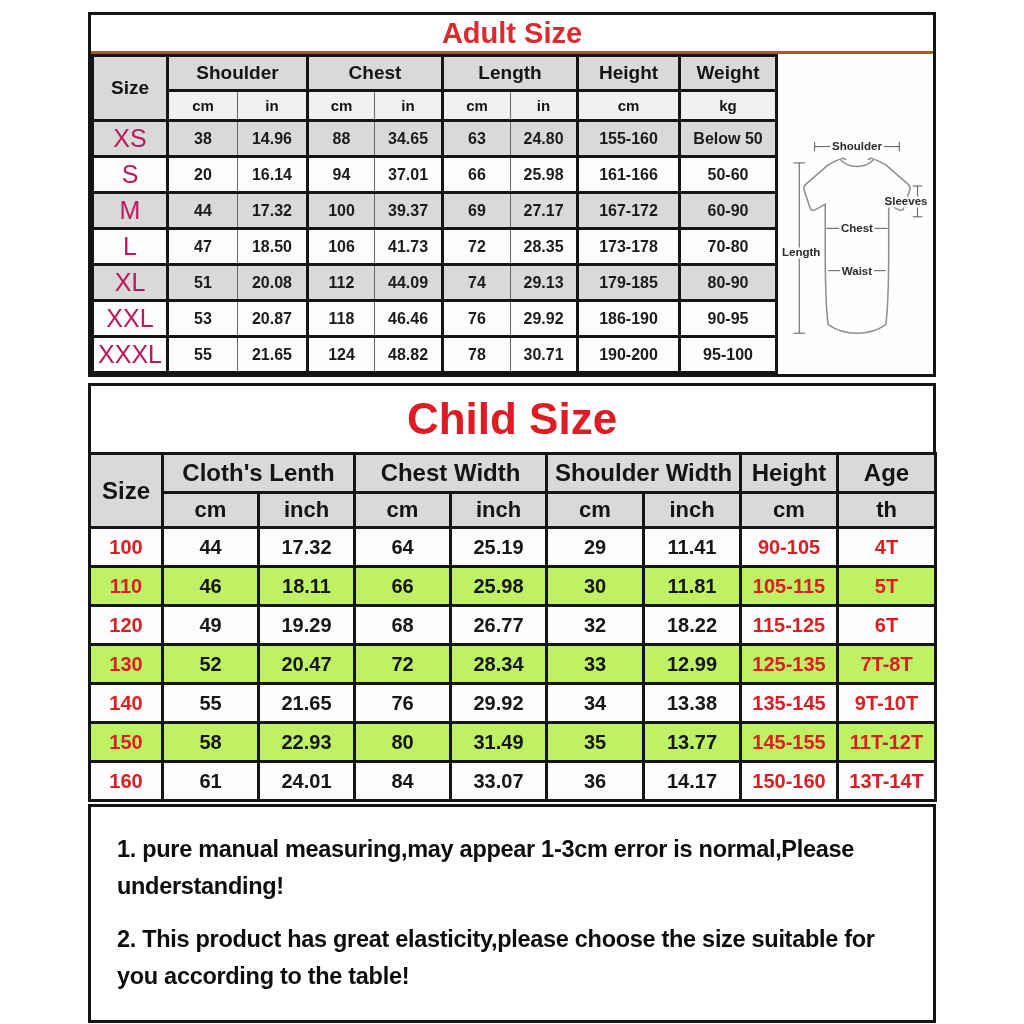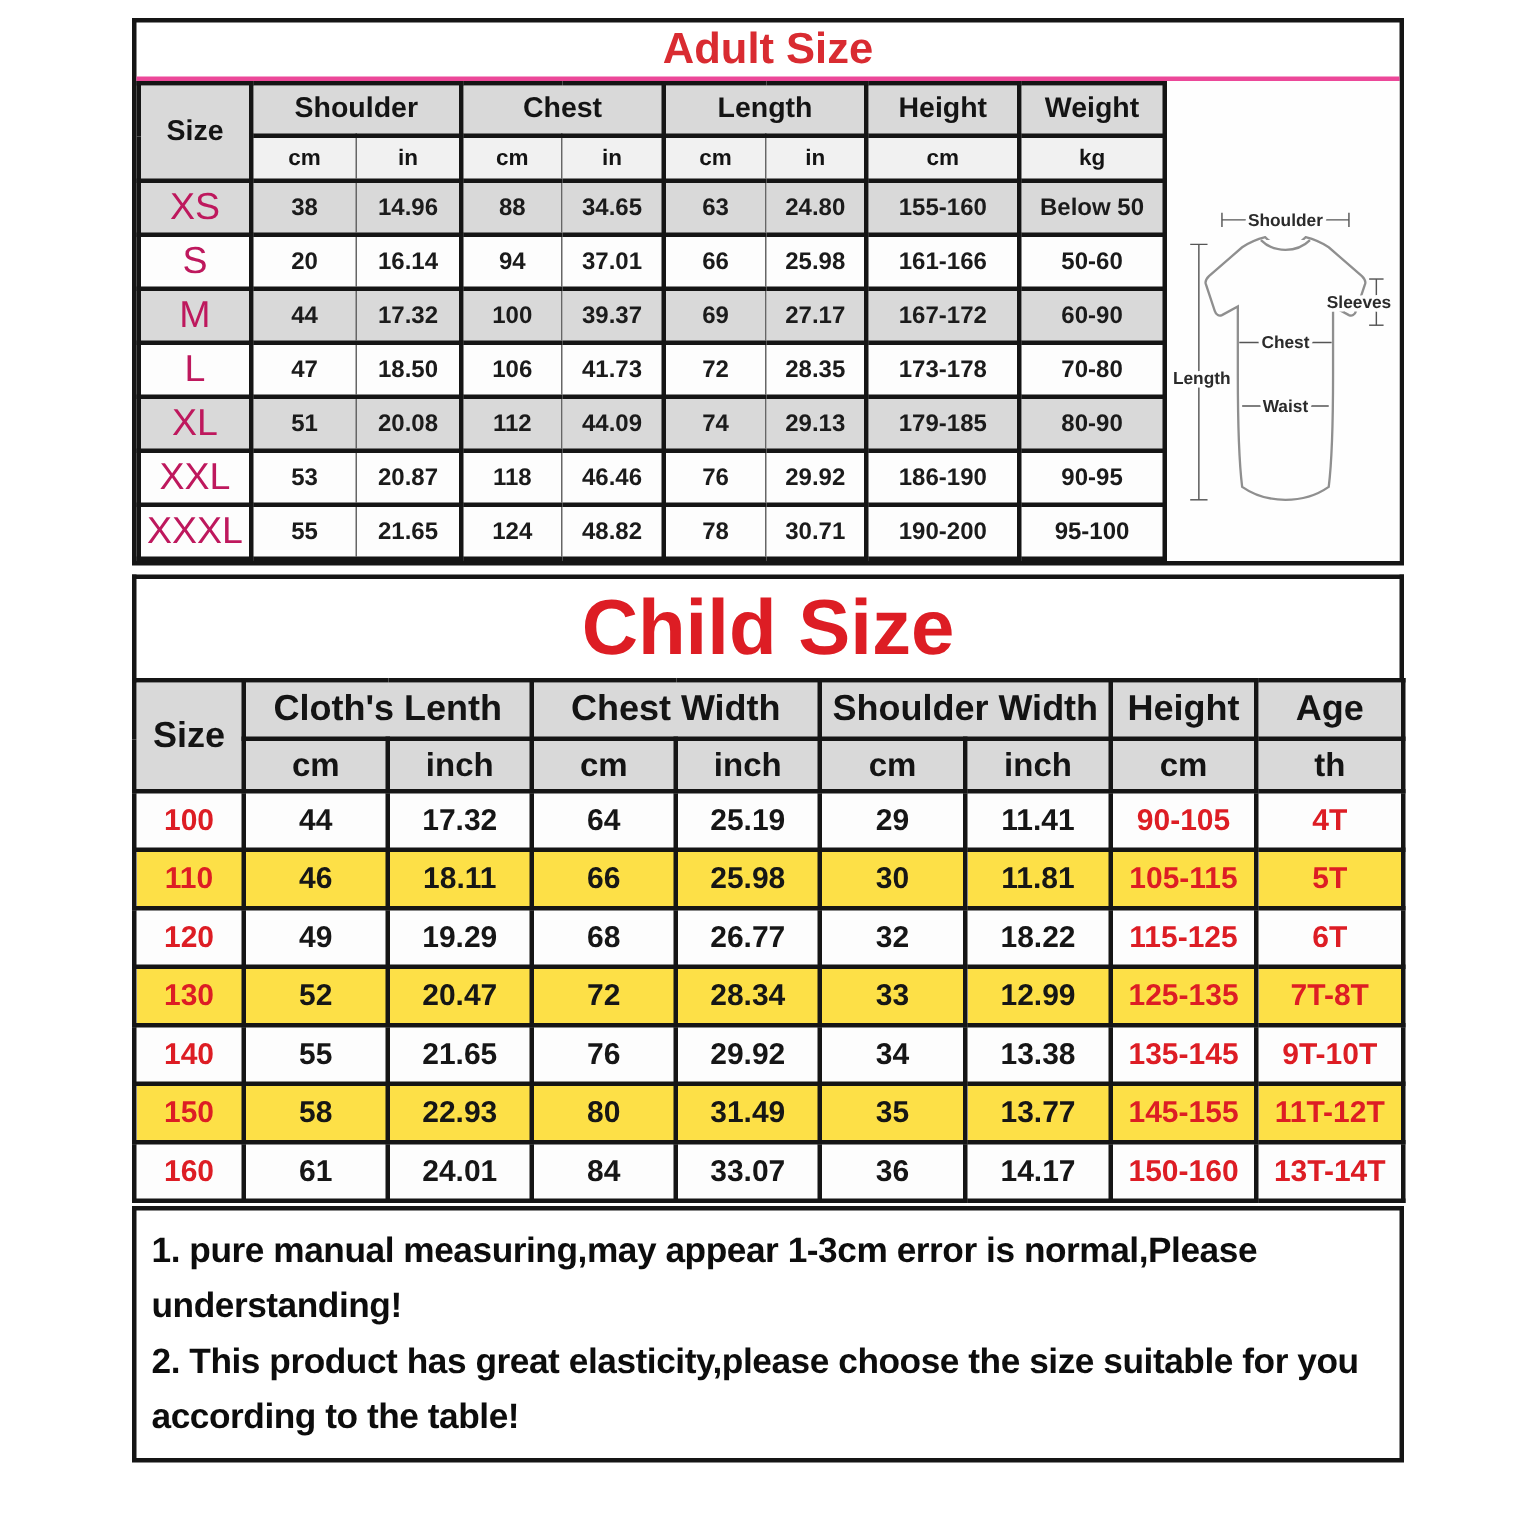--- a/index.html
+++ b/index.html
@@ -6,21 +6,21 @@
   body {
     width:1024px; height:1024px; background:#ffffff; overflow:hidden;
     font-family:"Liberation Sans", sans-serif; position:relative;
   }
   .sheet { position:absolute; left:88px; top:12px; width:848px; }
 
   
   .adult-box { border:3px solid #151515; background:#fff; box-sizing:border-box; }
   .adult-title {
     height:36px; display:flex; align-items:center; justify-content:center;
-    font-weight:700; font-size:29px; color:#d92b31; border-bottom:3px solid #ec4899;
+    font-weight:700; font-size:29px; color:#d92b31; border-bottom:3px solid #a16207;
   }
   .adult-body { display:flex; align-items:stretch; }
   table { border-collapse:collapse; table-layout:fixed; }
   .adult-table { width:684px; }
   .adult-table th, .adult-table td {
     border:3px solid #151515; text-align:center; vertical-align:middle; padding:0;
     overflow:hidden; white-space:nowrap;
   }
   .adult-table tr.groups th { height:32px; background:#d9d9d9; font-size:19px; color:#141414; }
   .adult-table th.size-head { background:#f2f2f2; font-size:21px; }
@@ -55,41 +55,41 @@
   .warm {
     margin-top:4px; border:3px solid #151515; box-sizing:border-box;
     color:#d9242b; font-weight:700; font-size:18.5px; letter-spacing:-0.2px;
     padding:7px 5px; background:#fff;
   }
 
   
   .child-box { margin-top:6px; border:3px solid #151515; border-bottom:none; box-sizing:border-box; background:#fff; }
   .child-title {
     height:66px; display:flex; align-items:center; justify-content:center;
-    font-weight:700; font-size:52px; color:#dd1d24;
+    font-weight:700; font-size:44px; color:#dd1d24;
   }
   .child-table { width:848px; }
   .child-table th, .child-table td {
     border:3px solid #151515; text-align:center; vertical-align:middle; padding:0;
     overflow:hidden; white-space:nowrap;
   }
   .child-table tr.groups th { height:36px; font-size:24px; background:#d9d9d9; color:#141414; }
   .child-table tr.units th { height:32px; font-size:22px; background:#d9d9d9; color:#141414; }
   .child-table th.red { color:#dd1d24; }
   .child-table tbody td { height:36px; font-size:20px; font-weight:700; background:#fdfdfd; color:#161616; }
-  .child-table tbody tr.shaded td { background:#fde047; }
+  .child-table tbody tr.shaded td { background:#bef264; }
   .child-table tbody td.red { color:#dd1d24; }
 
   
   .notes {
     margin-top:2px; border:3px solid #151515; box-sizing:border-box;
     padding:8px 10px; font-weight:700; font-size:23.5px; line-height:1.58;
     letter-spacing:-0.3px; color:#0d0d0d; background:#fff;
   }
-  .notes p { margin:0; }
+  .notes p { margin:16px; }
 </style>
 </head>
 <body>
 
 <div class="sheet">
 
   <section class="adult-box">
     <div class="adult-title">Adult Size</div>
     <div class="adult-body">
       <table class="adult-table">

